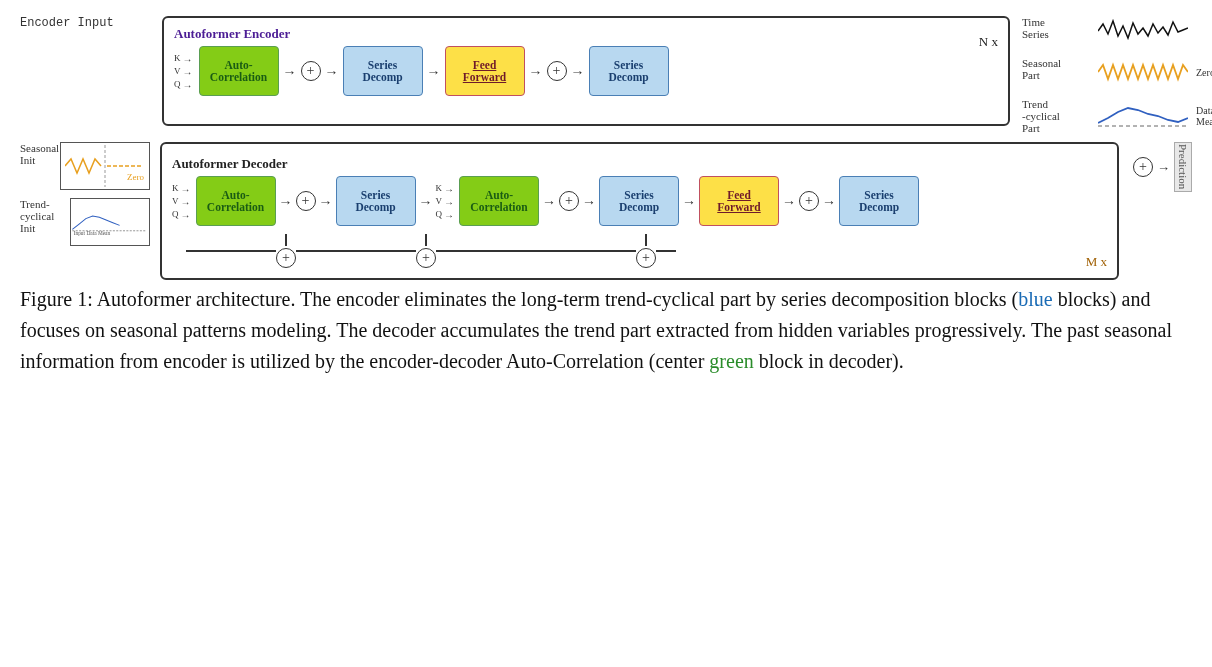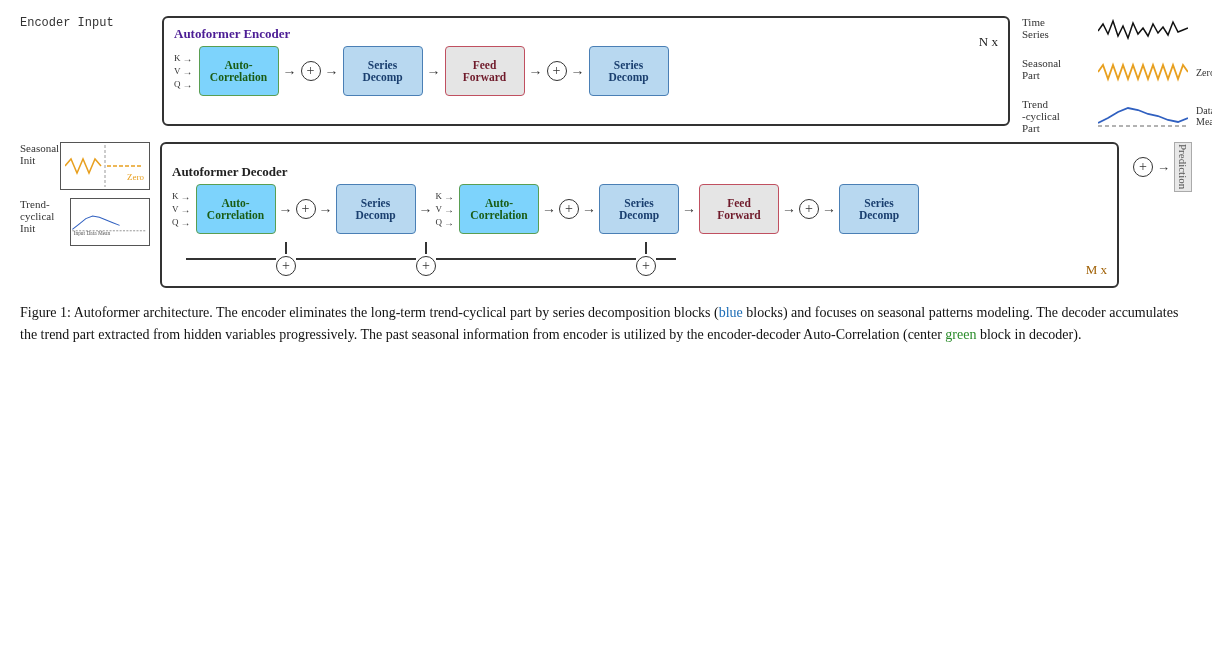--- a/index.html
+++ b/index.html
@@ -121,33 +121,34 @@
       display: flex;
       align-items: center;
       justify-content: center;
       text-align: center;
       font-size: 11.5px;
       font-weight: 600;
       padding: 6px 8px;
       min-height: 50px;
     }
     .box-green {
-      background: #7dd3fc;
+      background: #84cc16;
       border: 1.5px solid #5a9e52;
       color: #1a5c14;
     }
     .box-blue {
       background: #b8d8f0;
       border: 1.5px solid #4a7fb5;
       color: #1a3f6f;
     }
     .box-pink {
-      background: #e5e5e5;
+      background: #fde047;
       border: 1.5px solid #c05060;
       color: #6f1a2a;
+      text-decoration: underline;
     }
     .box-auto-corr { width: 80px; }
     .box-series-decomp { width: 80px; }
     .box-feed-forward { width: 80px; }
 
     .circle-plus {
       width: 20px;
       height: 20px;
       border: 1.5px solid #333;
       border-radius: 50%;
@@ -228,21 +229,21 @@
       align-items: center;
       justify-content: center;
       position: relative;
       overflow: hidden;
     }
 
     
     .decoder-block {
       border: 2px solid #333;
       border-radius: 6px;
-      padding: 20px 10px 10px 10px;
+      padding: 12px 10px 10px 10px;
       flex: 1;
       position: relative;
     }
     .decoder-block-title {
       font-size: 13px;
       font-weight: bold;
       color: #222;
     }
     .mx-label {
       position: absolute;
@@ -277,22 +278,22 @@
       border: 1px solid #aaa;
       padding: 4px 2px;
       height: 50px;
       display: flex;
       align-items: center;
       justify-content: center;
     }
 
     
     .caption {
-      margin-top: 14px;
-      font-size: 14px;
+      margin-top: 4px;
+      font-size: 20px;
       line-height: 1.55;
       color: #111;
       max-width: 1160px;
     }
     .caption-blue { color: #1a6bb5; }
     .caption-green { color: #2a8c2a; }
   </style>
 </head>
 <body>
 

